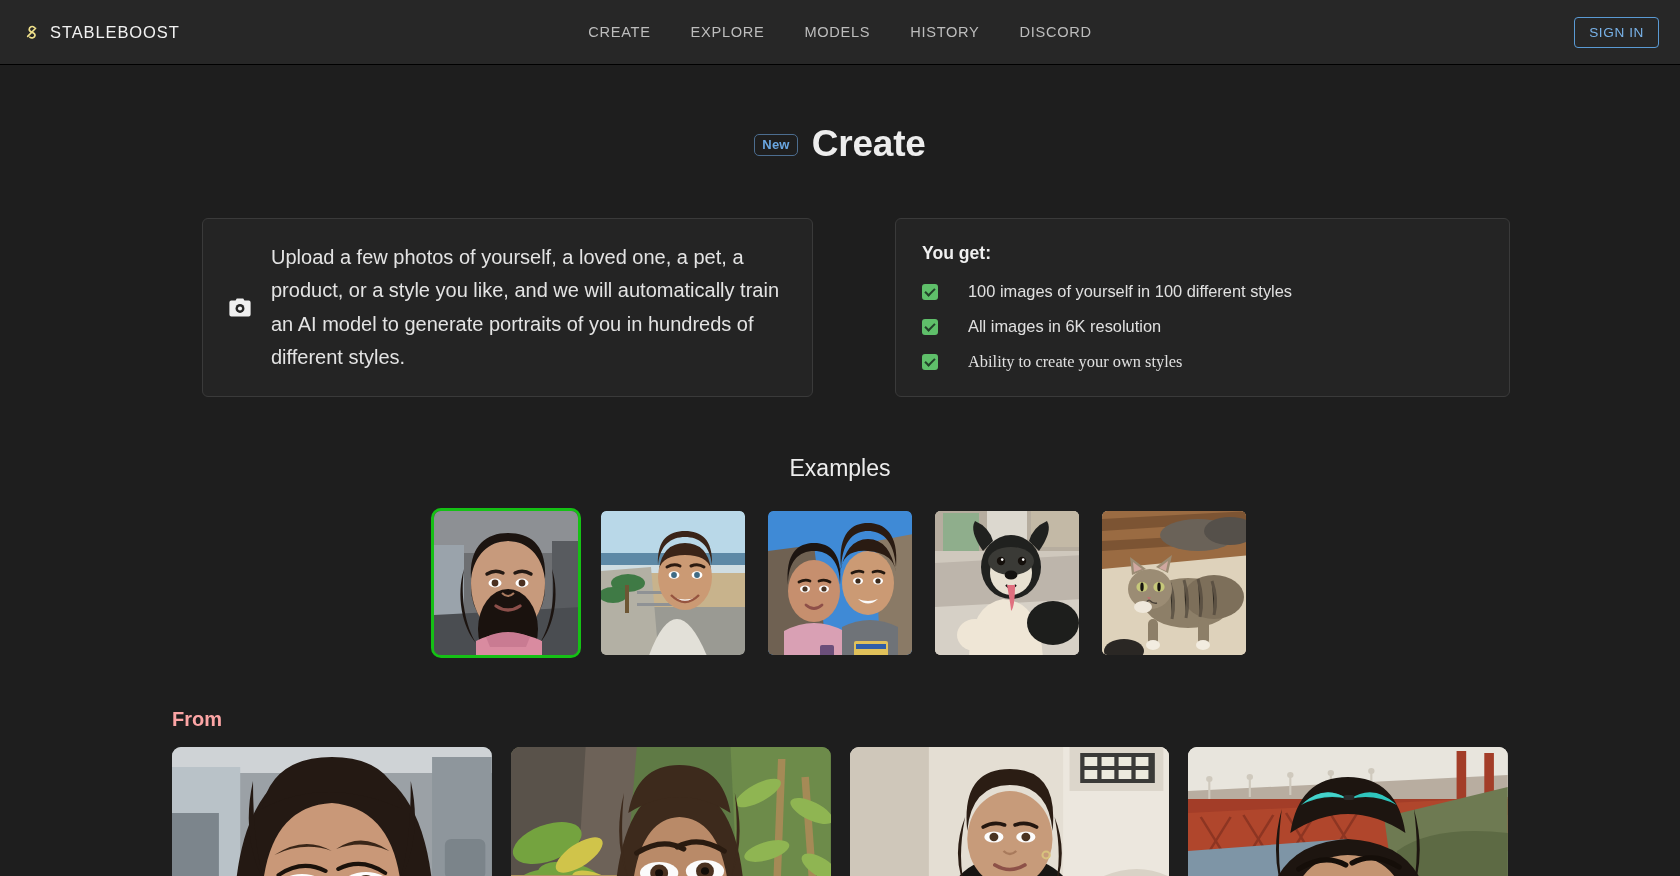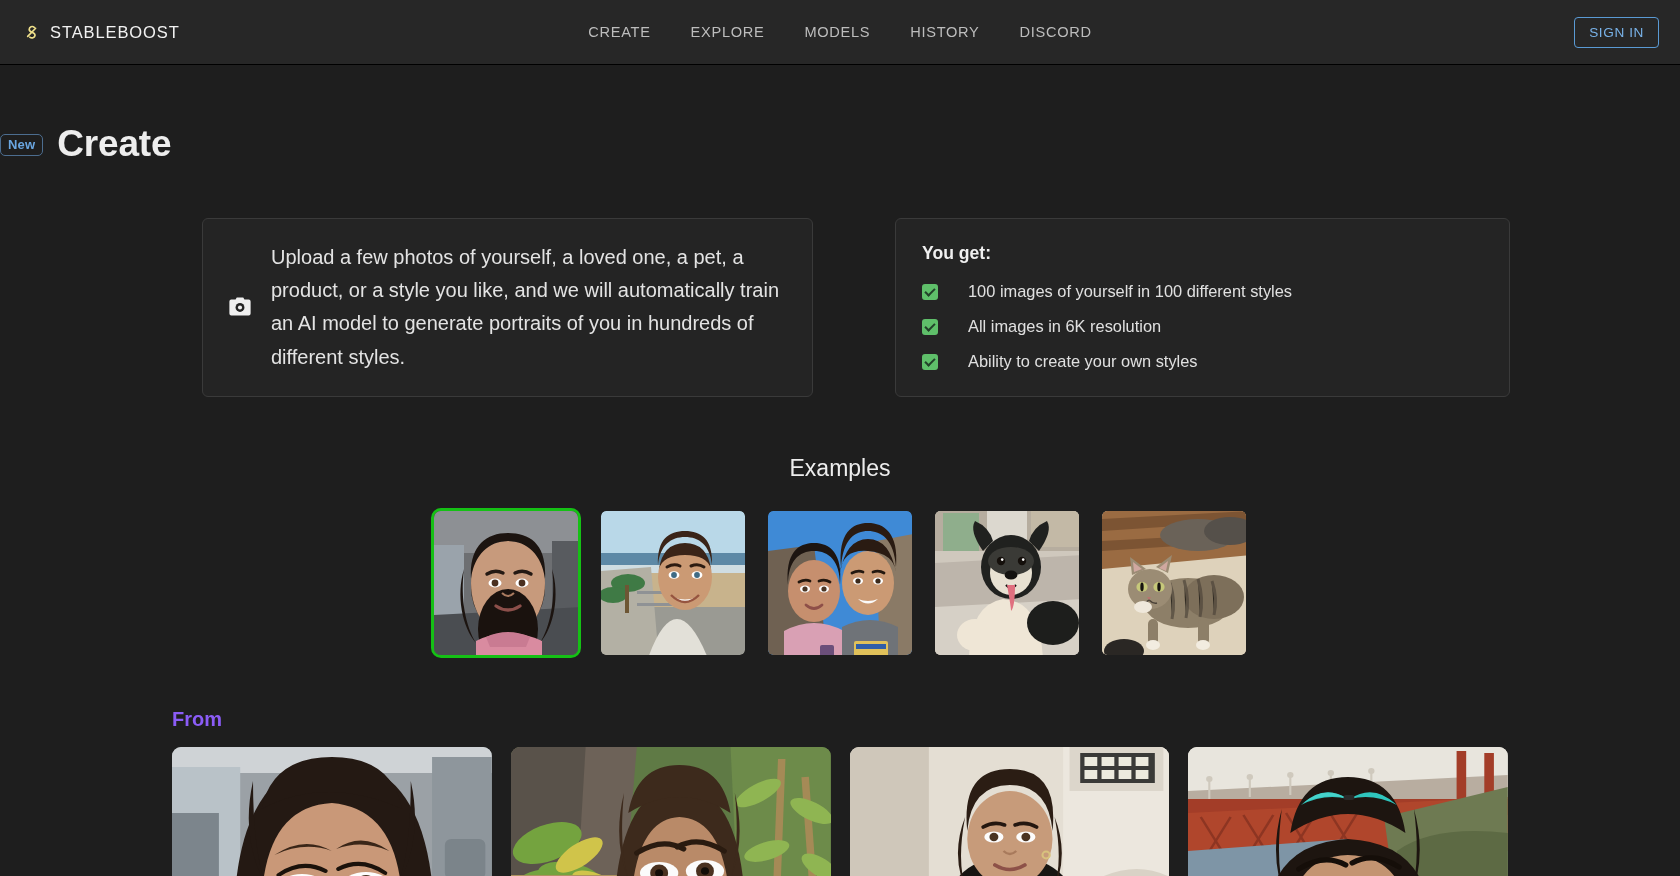--- a/index.html
+++ b/index.html
@@ -65,21 +65,21 @@
     font-size: 13.6px;
     letter-spacing: 0.6px;
     padding: 7px 14px 7px;
     border-radius: 4px;
     cursor: pointer;
     font-family: "Liberation Sans", sans-serif;
   }
 
   
   .hero {
-    text-align: left;
+    text-align: center;
     padding-top: 60px;
   }
   .headline {
     display: inline-flex;
     align-items: center;
     gap: 14px;
     font-size: 37px;
     font-weight: bold;
     color: #ededed;
     line-height: 1;
@@ -154,21 +154,21 @@
     font-weight: bold;
     margin-bottom: 18px;
   }
   .benefit {
     display: flex;
     align-items: center;
     gap: 30px;
     margin-bottom: 16px;
     text-align: center;
   }
-  .benefit:last-child { margin-bottom: 0; }
+  .benefit:last-child { margin-bottom: 0; font-family: Liberation Serif, serif; }
   .check-box {
     width: 16px;
     height: 16px;
     flex: 0 0 16px;
     background: #5fbf6a;
     border-radius: 3px;
     position: relative;
   }
   .check-box::after {
     content: "";
@@ -215,21 +215,21 @@
   }
   .thumb-img {
     position: absolute;
     inset: 0;
     border-radius: 5px;
     overflow: hidden;
   }
 
   
   .from-title {
-    color: #8b5cf6;
+    color: #fca5a5;
     font-size: 20px;
     font-weight: bold;
     margin-top: 50px;
     padding-left: 172px;
   }
   .from-row {
     display: flex;
     gap: 19px;
     margin-top: 16px;
     padding: 0 172px;

